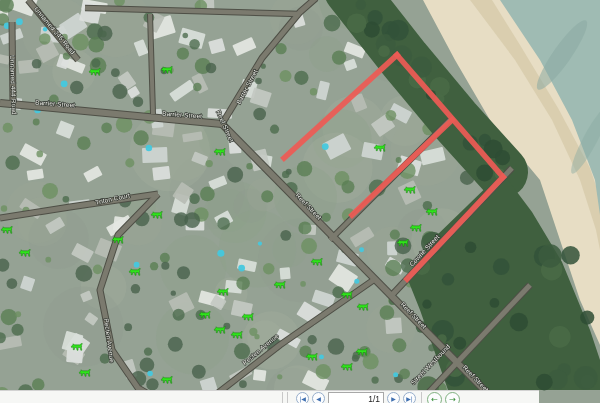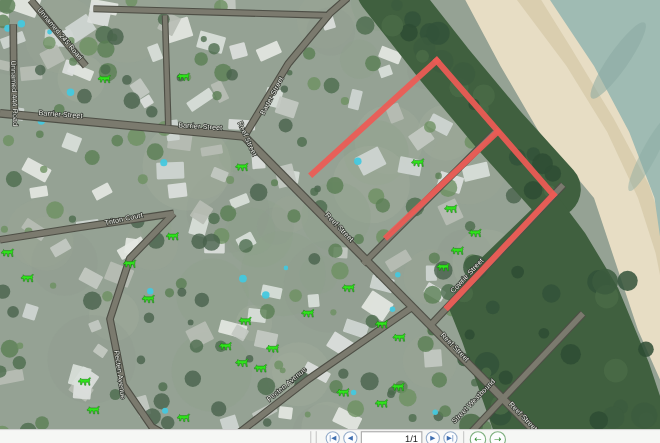--- a/index.html
+++ b/index.html
@@ -1,21 +1,21 @@
 <!DOCTYPE html>
 <html><head>
 <meta charset="utf-8">
 <style>
   html,body{margin:0;padding:0;background:#e9e9e9;}
   .screen{position:relative;width:600px;height:403px;overflow:hidden;background:#96a396;
           font-family:"Liberation Sans",sans-serif;}
   svg{display:block;}
   .slabel{font-family:"Liberation Sans",sans-serif;font-size:6.4px;fill:#f4f4ee;
           stroke:#2f342e;stroke-width:1.3px;paint-order:stroke;letter-spacing:.15px;}
-  .bottombar{position:absolute;left:0;top:390px;width:600px;height:13px;
+  .bottombar{position:absolute;left:0;top:390px;width:539px;height:13px;
              background:#f6f7f5;border-top:1px solid #d2d2d2;box-sizing:border-box;overflow:hidden;}
   .controls{position:absolute;left:282px;top:1px;display:flex;align-items:flex-start;gap:3px;}
   .grip{width:4px;height:11px;border-left:1px solid #c8c8c8;border-right:1px solid #c8c8c8;margin-right:5px;}
   .pgbtn{width:13px;height:13px;border-radius:50%;border:1px solid #97aecb;background:#fcfdfe;
          color:#3f6fb0;font-size:6px;line-height:10px;text-align:center;padding:0;
          font-family:"DejaVu Sans",sans-serif;cursor:pointer;flex:0 0 auto;}
   .pgbtn.green{border-color:#7fb07f;color:#2f8a2f;width:15px;height:15px;font-size:8px;line-height:12px;}
   .pgfield{width:56px;height:13px;border:1px solid #a8a8a8;background:#fff;font-size:8.5px;
            text-align:right;padding:0 3px;box-sizing:border-box;color:#222;
            font-family:"Liberation Sans",sans-serif;}

